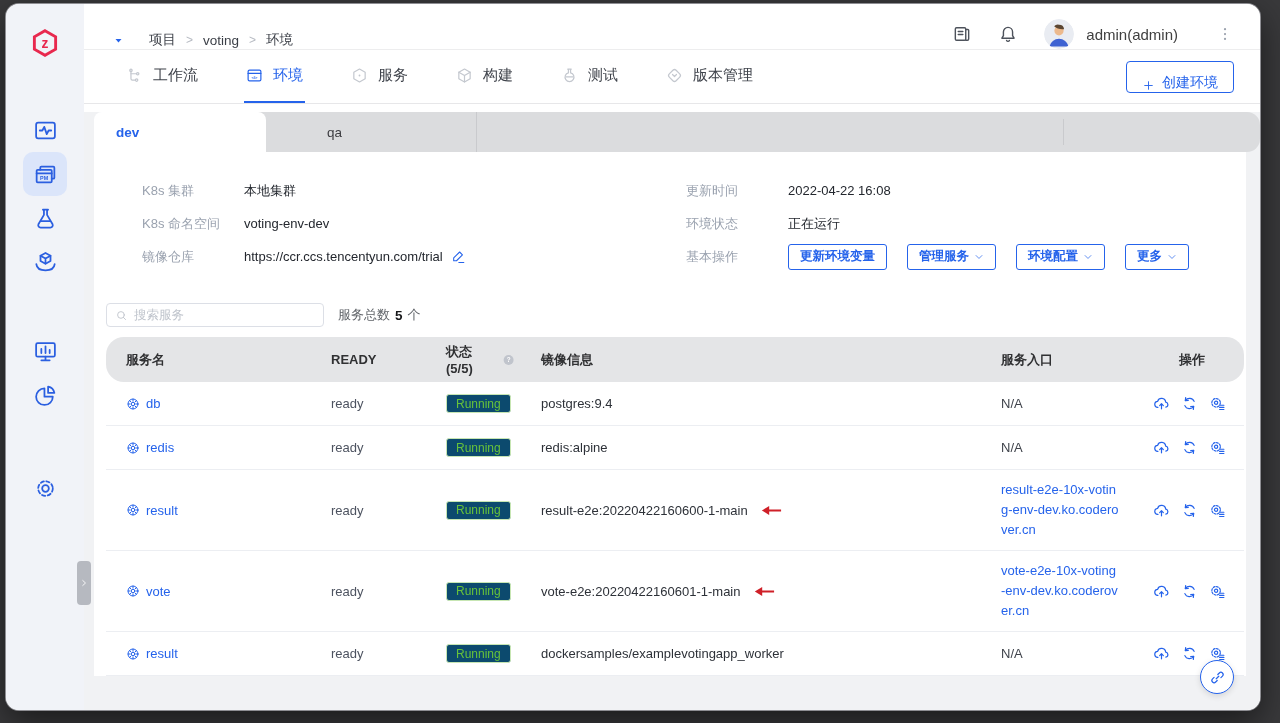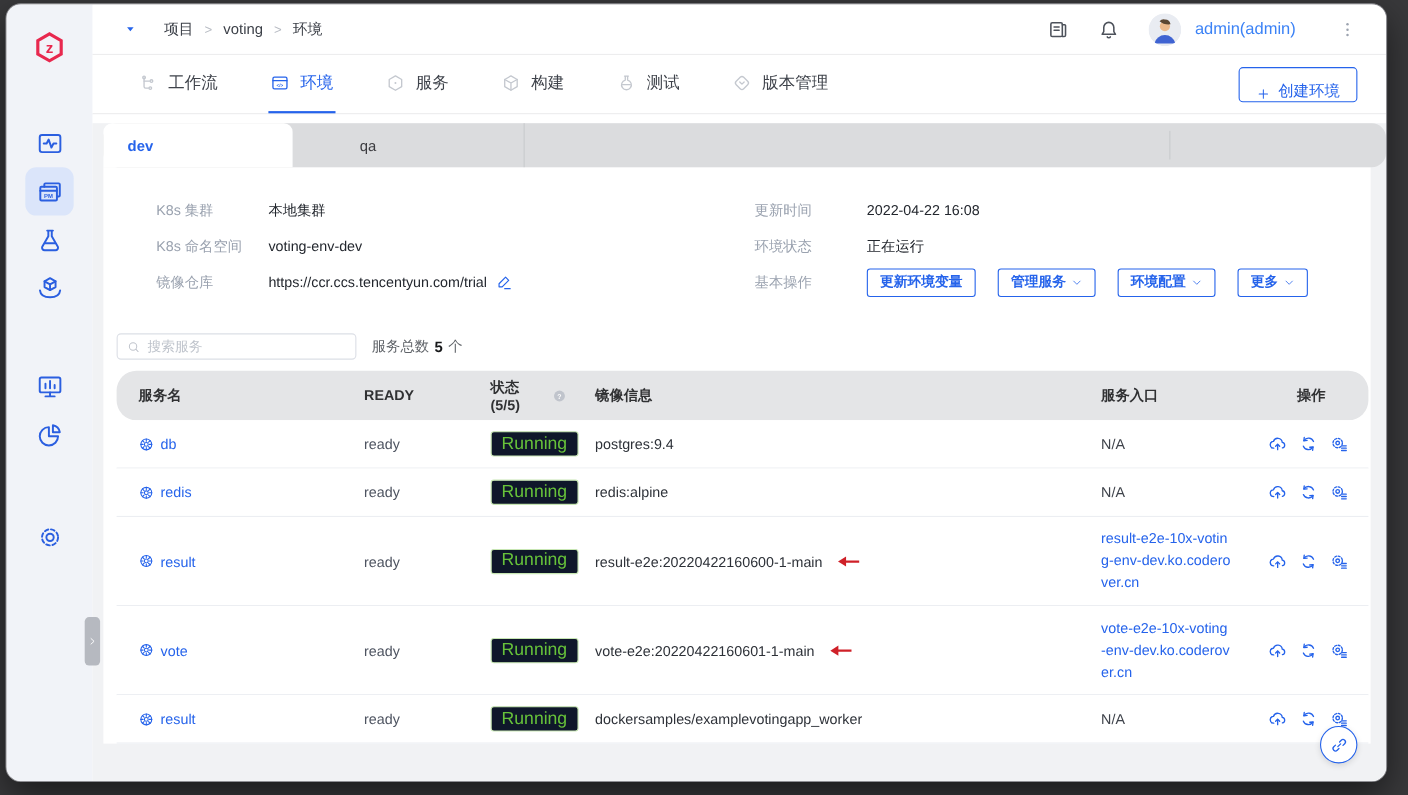--- a/index.html
+++ b/index.html
@@ -19,29 +19,29 @@
   .sitem svg { width:25px; height:25px; }
   .sitem.active { background:#dbe5fa; }
   .sg1 { margin-top:50px; } .sg2 { margin-top:45px; } .sg3 { margin-top:49px; }
   .collapse { position:absolute; right:-7px; top:557px; width:14px; height:44px; background:#b6b9c0; border-radius:4px;
               display:flex; align-items:center; justify-content:center; color:#fff; cursor:pointer; z-index:5; }
   .collapse svg { width:12px; height:12px; }
 
   
   .main { flex:1; display:flex; flex-direction:column; min-width:0; background:#fff; }
 
-  .topbar { height:46px; flex:0 0 46px; display:flex; align-items:center; padding:0 26px 0 28px; border-bottom:1px solid #ededee; }
+  .topbar { height:46px; flex:0 0 46px; display:flex; align-items:flex-end; padding:0 26px 0 28px; border-bottom:1px solid #ededee; }
   .bc { display:flex; align-items:center; gap:10px; font-size:13.5px; color:#3b3f47; }
   .bc .caret { width:13px; height:13px; display:block; margin-right:14px; }
   .bc .sep { color:#b6bac2; font-size:12px; }
   .bc-item { cursor:pointer; }
   .top-right { margin-left:auto; display:flex; align-items:center; gap:26px; }
   .tico { width:20px; height:20px; color:#4d525b; cursor:pointer; }
   .avatar { width:30px; height:30px; border-radius:50%; overflow:hidden; cursor:pointer; }
-  .uname { font-size:15px; color:#3b82f6; margin-left:-14px; cursor:pointer; }
+  .uname { font-size:15px; color:#404040; margin-left:-14px; cursor:pointer; }
   .kebab { width:18px; height:18px; color:#9ca3af; cursor:pointer; margin-left:12px; }
 
   .navbar { height:54px; flex:0 0 54px; display:flex; align-items:center; padding:0 26px 0 40px; border-bottom:1px solid #e7e7e9; }
   .nav-tab { display:flex; align-items:center; gap:10px; height:100%; padding:0 2px; margin-right:44px; font-size:15px; color:#3f434b; cursor:pointer; border-bottom:2.5px solid transparent; }
   .nav-tab .nico { width:17px; height:17px; color:#c4c8cf; display:block; }
   .nav-tab.active { color:#2563eb; border-bottom-color:#2563eb; }
   .nav-tab.active .nico { color:#2563eb; }
   .create-btn { margin-left:auto; height:32px; padding:0 15px; display:flex; align-items:flex-end; gap:7px;
                 border:1px solid #2563eb; color:#2563eb; border-radius:4px; background:#fff; font-size:14px; cursor:pointer; }
   .create-btn svg { width:13px; height:13px; }
@@ -81,21 +81,21 @@
   .tr { display:grid; grid-template-columns:205px 115px 95px 460px 148px 1fr; align-items:center; border-bottom:1px solid #eceef2; background:#fff; }
   .tr.head { background:#e4e5e7; border-bottom:none; min-height:31px;border-radius:18px; }
   .tr.row { min-height:44px; }
   .td { padding:10px 6px 10px 20px; font-size:13px; color:#2d3138; }
   .head .td { padding:6px 6px 6px 20px; font-weight:bold; color:#303133; display:flex; align-items:center; gap:6px; }
   .qmark { width:14px; height:14px; display:block; }
   .td.name { display:flex; align-items:center; gap:6px; }
   .td.name svg { width:14px; height:14px; color:#2563eb; flex:0 0 14px; }
   .td.name a { color:#2563eb; text-decoration:none; cursor:pointer; }
   .td.ready { color:#4d5360; }
-  .badge { display:inline-block; padding:1.5px 9px; font-size:16px; color:#67c23a; background:#0f172a; border:1px solid #c7e6b3; border-radius:3px; }
+  .badge { display:inline-block; padding:1.5px 9px; font-size:12px; color:#67c23a; background:#0c4a6e; border:1px solid #c7e6b3; border-radius:3px; }
   .td.image { display:flex; align-items:center; gap:12px; }
   .arrow { width:22px; height:11px; flex:0 0 22px; }
   .td.entry { color:#3f434b; }
   .td.entry.link { color:#2563eb; word-break:break-all; line-height:20px; padding-right:10px; cursor:pointer; }
   .td.actions { display:flex; gap:11px; padding-left:24px; }
   .head .td.actions-h { padding-left:50px; }
   .aic { width:17px; height:17px; color:#2563eb; cursor:pointer; }
 
   .fab { position:absolute; right:26px; bottom:16px; width:34px; height:34px; border-radius:50%; background:#fff;
          border:1px solid #2563eb; color:#2563eb; display:flex; align-items:center; justify-content:center;

